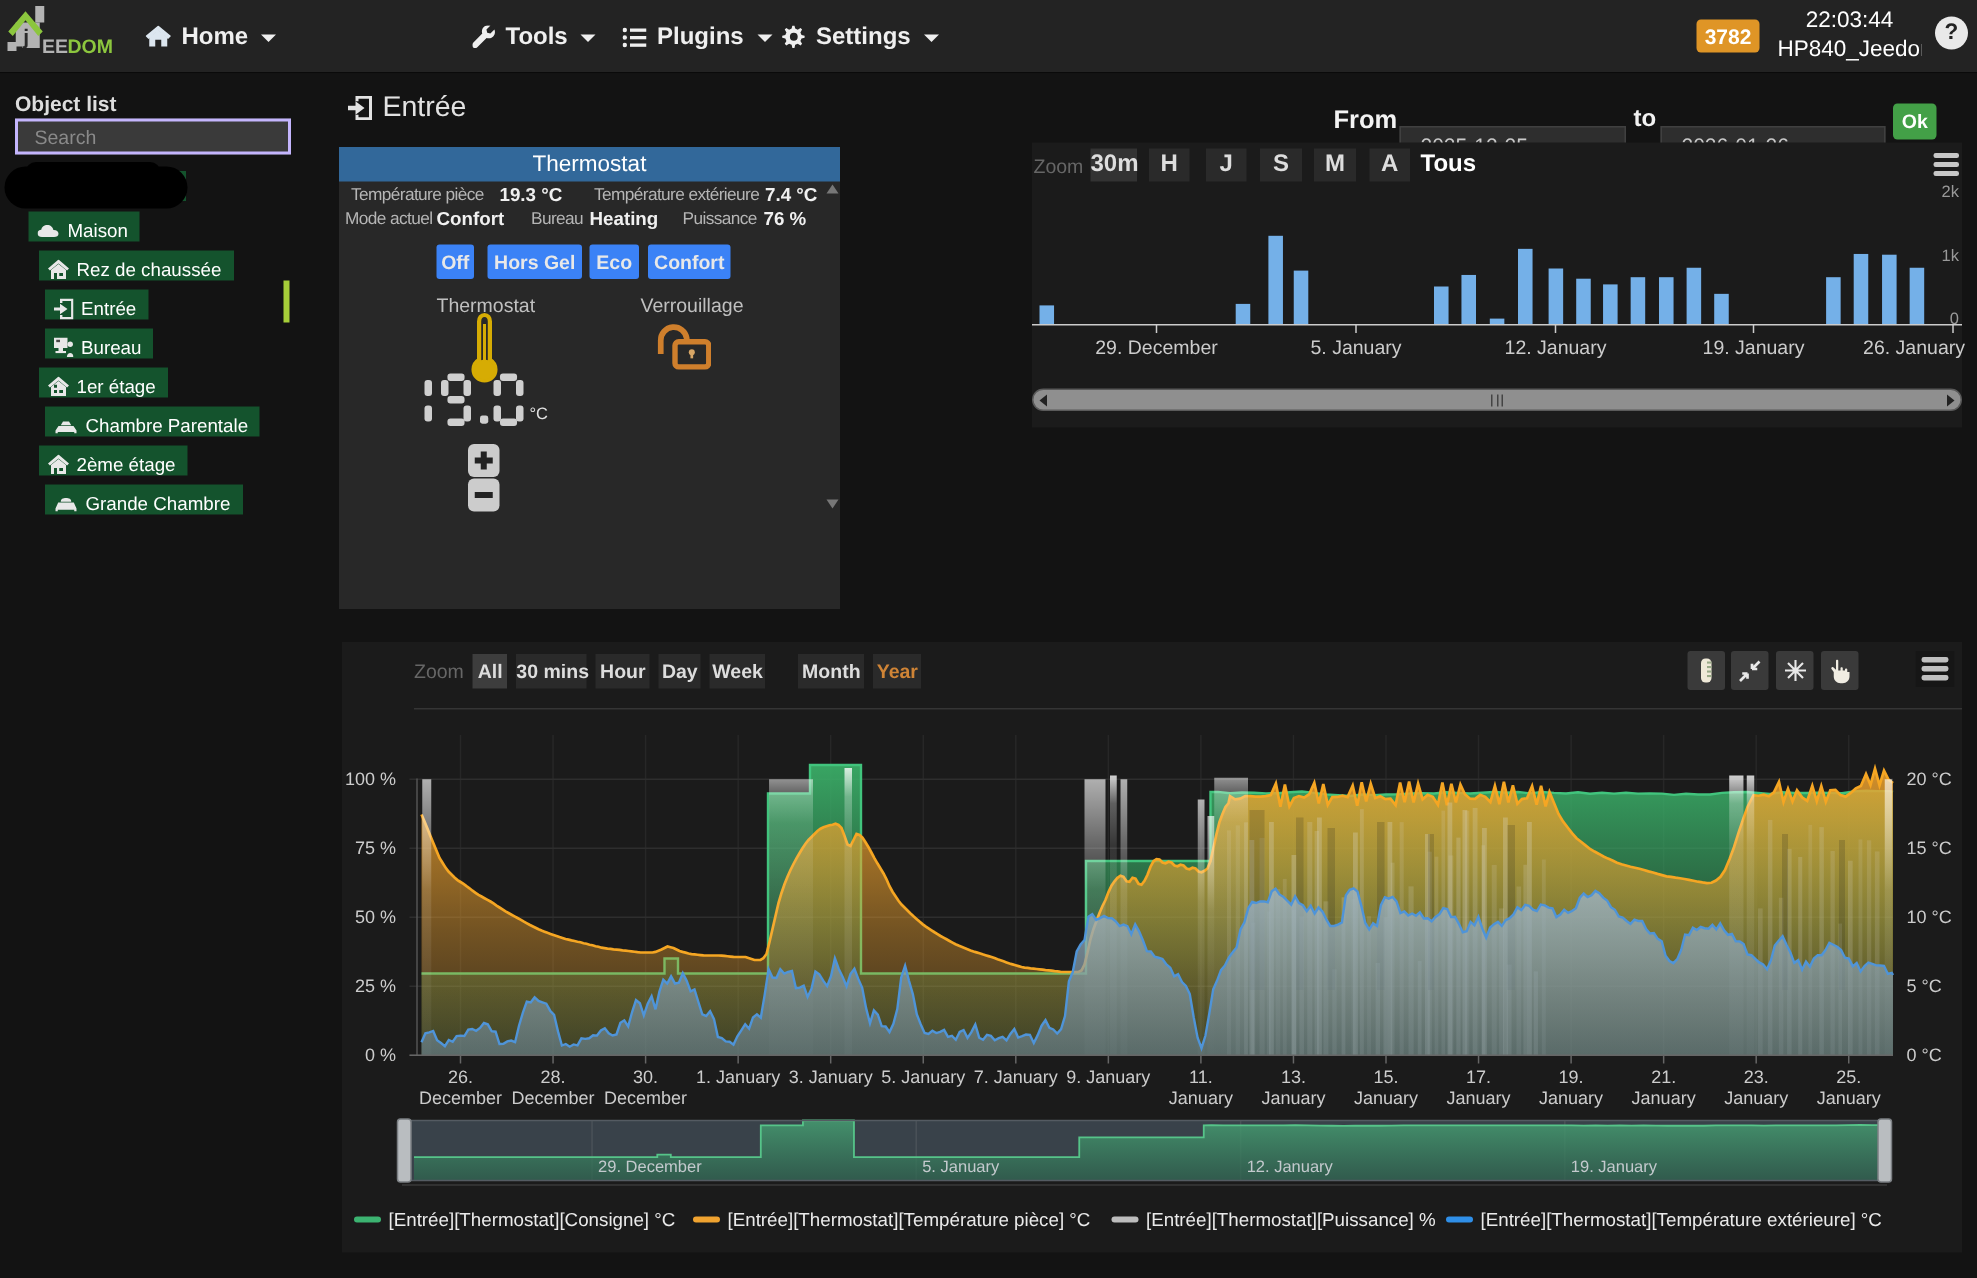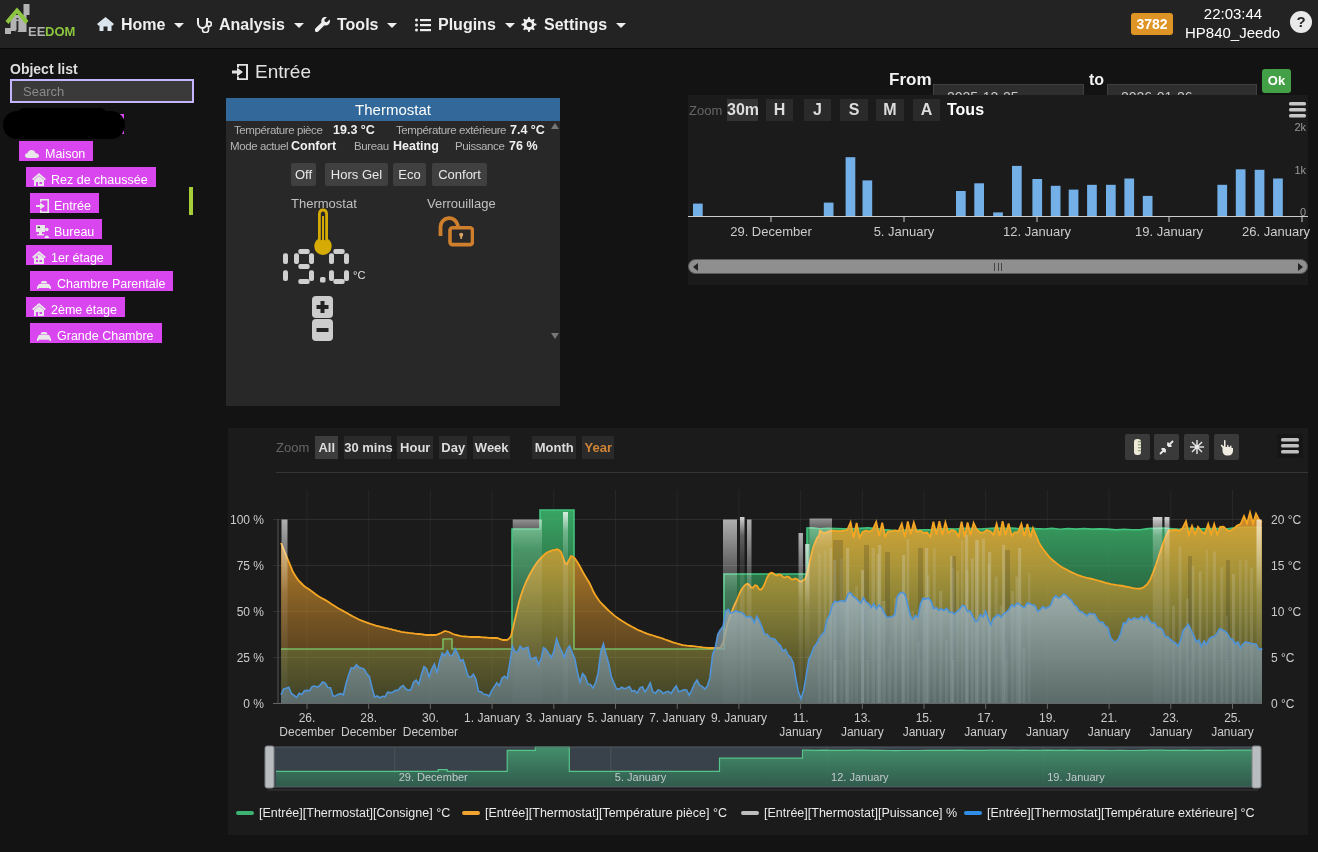--- a/index.html
+++ b/index.html
@@ -18,38 +18,38 @@
   border-radius:3px; color:#fff; font-weight:700; font-size:14px; text-align:center; line-height:22px; }
 #clockbox { position:absolute; left:1185px; top:4px; width:96px; height:42px; color:#fff;
   font-size:15px; text-align:center; line-height:19px; overflow:hidden; white-space:nowrap; }
 #help { position:absolute; left:1290px; top:11px; width:22px; height:22px; border-radius:50%;
   background:#e9e9e9; color:#232323; font-weight:700; font-size:15px; text-align:center; line-height:22px; }
 
 
 #objlist { position:absolute; left:10px; top:61px; color:#dddddd; font-size:14px; font-weight:700; }
 #search { position:absolute; left:10px; top:79px; width:184px; height:24px; background:#3a3a3a;
   border:2px solid #c4b5fd; color:#8a8a8a; font-size:13px; padding-left:11px; line-height:22px; }
-.obtn { position:absolute; background:#d946ef; color:#fff; font-size:12.5px; height:20px;
+.obtn { position:absolute; background:#14532d; color:#fff; font-size:12.5px; height:20px;
   display:flex; align-items:center; gap:5px; padding:5px 8px 0 6px; white-space:nowrap; }
 #blob { position:absolute; left:3px; top:111px; width:122px; height:28px; background:#000;
   border-radius:14px; }
 #blob:after { content:""; position:absolute; left:14px; top:-3px; width:90px; height:14px;
   background:#000; border-radius:8px; }
 #greenmark { position:absolute; left:189px; top:187px; width:4px; height:28px; background:#a6ce39; }
 
 
 #enthead { position:absolute; left:232px; top:61px; color:#e2e2e2; font-size:19px; font-weight:400;
   display:flex; align-items:center; gap:7px; }
 #widget { position:absolute; left:226px; top:98px; width:334px; height:308px; background:#282828; }
 #widget .whead { position:absolute; left:0; top:0; width:334px; height:23px; background:#32689a;
   color:#fff; font-size:15px; text-align:center; line-height:23px; }
 .winfo { position:absolute; color:#b5b5b5; font-size:11.5px; letter-spacing:-0.4px; white-space:nowrap; }
 .winfo b { font-size:12.5px; letter-spacing:0; }
 .winfo b { color:#f0f0f0; }
-.wbtn { position:absolute; background:#404040; color:#e8e8e8; font-size:13px; font-weight:400;
+.wbtn { position:absolute; background:#3b82f6; color:#e8e8e8; font-size:13px; font-weight:700;
   height:23px; line-height:23px; text-align:center; border-radius:2px; }
 .wlabel { position:absolute; color:#c0c0c0; font-size:13px; }
 .pmbtn { position:absolute; left:312px; width:21px; height:22px; background:#cccccc; border-radius:4px; }
 #scrollup { position:absolute; left:551px; top:123px; width:0; height:0;
   border-left:4px solid transparent; border-right:4px solid transparent; border-bottom:6px solid #777; }
 #scrolldn { position:absolute; left:551px; top:333px; width:0; height:0;
   border-left:4px solid transparent; border-right:4px solid transparent; border-top:6px solid #777; }
 
 
 #fromlbl { position:absolute; left:889px; top:70px; color:#f2f2f2; font-size:17px; font-weight:700; }
@@ -95,29 +95,20 @@
     <rect x="7" y="29" width="4" height="3" fill="#232323"></rect>
     <text x="24" y="33.5" font-size="13" font-weight="bold" fill="#b3b3b3" font-family="Liberation Sans, sans-serif">EE</text>
     <text x="41" y="33.5" font-size="13" font-weight="bold" fill="#8cc63e" font-family="Liberation Sans, sans-serif">DOM</text>
   </svg>
   <div class="navitem" style="left:97px">
     <svg width="17" height="15" viewBox="0 0 17 15">
           <path d="M8.5 0 L17 7 L15 9 L8.5 3.5 L2 9 L0 7 Z" fill="#dce6ef"></path>
           <path d="M2.5 8 L8.5 3 L14.5 8 L14.5 14 L10.5 14 L10.5 9.5 L6.5 9.5 L6.5 14 L2.5 14 Z" fill="#dce6ef"></path>
         </svg>
     <span>Home</span>
-        <span class="caret"></span>
-  </div>
-  <div class="navitem" style="left:197px">
-    <svg width="15" height="16" viewBox="0 0 15 16">
-          <path d="M1 1 L1 6 C1 9 3 11 5.5 11 C8 11 10 9 10 6 L10 1" fill="none" stroke="#efefef" stroke-width="2"></path>
-          <path d="M5.5 11 L5.5 13 C5.5 14.5 7 15.5 8.5 15.5 C10 15.5 11.5 14.5 11.5 13 L11.5 9" fill="none" stroke="#efefef" stroke-width="1.6"></path>
-          <circle cx="12" cy="7" r="2.4" fill="none" stroke="#efefef" stroke-width="1.6"></circle>
-        </svg>
-    <span>Analysis</span>
         <span class="caret"></span>
   </div>
   <div class="navitem" style="left:315px">
     <svg width="15" height="15" viewBox="0 0 15 15">
           <path d="M14 3.5 C14 2.6 13.7 1.8 13.2 1.2 L10.5 4 L8.5 3.5 L8 1.5 L10.8 -1.2 C10.2 -1.7 9.4 -2 8.5 -2 Z" fill="none"></path>
           <path d="M13.6 1.1 L10.9 3.8 L8.8 3.3 L8.3 1.2 L11 -1.5 C9.5 -2 7.7 -1.7 6.5 -0.5 C5.3 0.7 5 2.4 5.5 3.9 L-0.7 10.1 C-1.5 10.9 -1.5 12.2 -0.7 13 C0.1 13.8 1.4 13.8 2.2 13 L8.4 6.8 C9.9 7.3 11.6 7 12.8 5.8 C14 4.6 14.3 2.6 13.6 1.1 Z" fill="#efefef" transform="translate(1,1.5)"></path>
         </svg>
     <span>Tools</span>
         <span class="caret"></span>
   </div>

